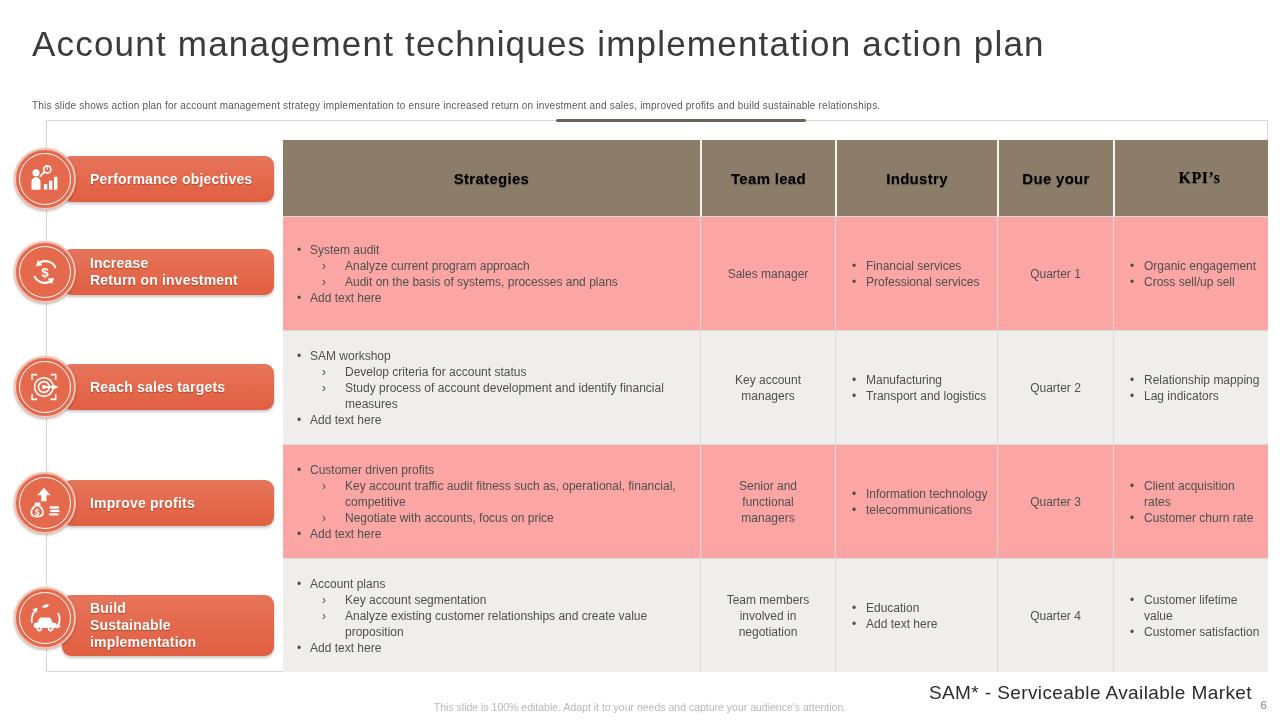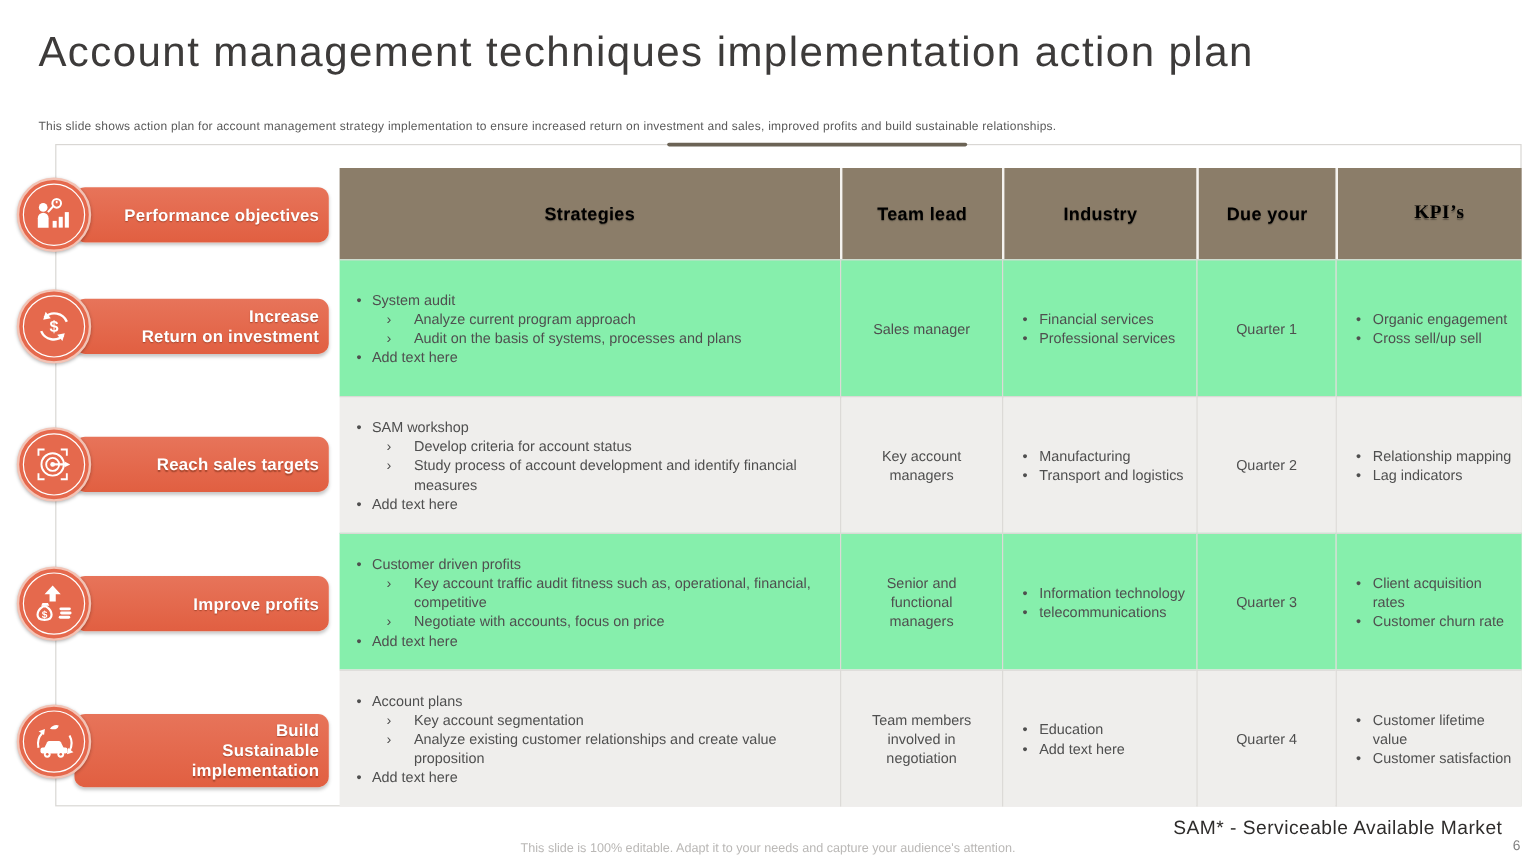--- a/index.html
+++ b/index.html
@@ -19,21 +19,21 @@
   
   .content-box{
     position:absolute;left:46px;top:120px;width:1222px;height:552px;
     border:1px solid #d9d7d4;box-sizing:border-box;background:#ffffff;
   }
   .accent-line{
     position:absolute;left:509px;top:-2px;width:250px;height:3px;
     background:#6b6355;border-radius:2px;
   }
   
-  .obj{position:absolute;left:14px;width:260px;height:64px;text-align:right;}
+  .obj{position:absolute;left:14px;width:260px;height:64px;}
   .obj-1{top:148px}.obj-2{top:241px}.obj-3{top:356px}.obj-4{top:472px}.obj-5{top:587px}
   .obj-label{
     position:absolute;left:48px;top:8px;width:212px;min-height:46px;box-sizing:border-box;
     background:linear-gradient(180deg,#e7745a,#e15f41);
     border-radius:9px;display:flex;flex-direction:column;justify-content:center;
     padding:5px 8px 5px 28px;z-index:1;box-shadow:0 2px 3px rgba(0,0,0,.22);
   }
   .obj-label span{
     display:block;color:#fff;font-weight:bold;font-size:14px;line-height:17px;
     text-shadow:0 1px 1px rgba(90,30,12,.45);letter-spacing:.2px;
@@ -58,35 +58,35 @@
   .hcell{
     background:#8b7d69;color:#000000;display:flex;align-items:center;justify-content:center;
     font-size:15px;font-weight:bold;letter-spacing:.3px;
     text-shadow:0 1px 1px rgba(0,0,0,.35);border-left:2px solid #f5f3ef;box-sizing:border-box;
   }
   .hcell:first-child{border-left:none;}
   .hcell.serif{font-family:"Liberation Serif", serif;font-size:16px;letter-spacing:.5px;padding-left:16px;}
   .cell{
     box-sizing:border-box;border-top:1px solid #dbd9d6;border-left:1px solid #dcdad7;
     font-size:12px;color:#4f4f4f;line-height:16px;
-    display:flex;flex-direction:column;justify-content:center;background:#86efac;
+    display:flex;flex-direction:column;justify-content:center;background:#fca5a5;
   }
   .cell.first{border-left:none;}
   .row-alt .cell{background:#efeeec;}
   .cell.center{align-items:center;text-align:center;padding:4px 13px;}
   .cell.pad{padding:8px 8px 8px 12px;}
   .bullet{position:relative;padding-left:15px;margin:0;}
   .bullet::before{content:"•";position:absolute;left:2px;color:#4f4f4f;}
   .sub{position:relative;padding-left:50px;margin:0;}
   .sub::before{content:"›";position:absolute;left:27px;color:#4f4f4f;}
   .ind .bullet{padding-left:18px;}
   .ind .bullet::before{left:4px;}
   
   .footnote{
-    position:absolute;right:28px;top:682px;font-size:16px;color:#2e2c2b;letter-spacing:.4px;
+    position:absolute;right:28px;top:682px;font-size:19px;color:#2e2c2b;letter-spacing:.4px;
   }
   .editable-note{
     position:absolute;left:0;top:701px;width:1280px;text-align:center;
     font-size:10.5px;color:#bab8b6;
   }
   .page-number{
     position:absolute;right:13px;top:699px;font-size:11.5px;color:#7f7f7f;
   }
 </style>
 </head>

